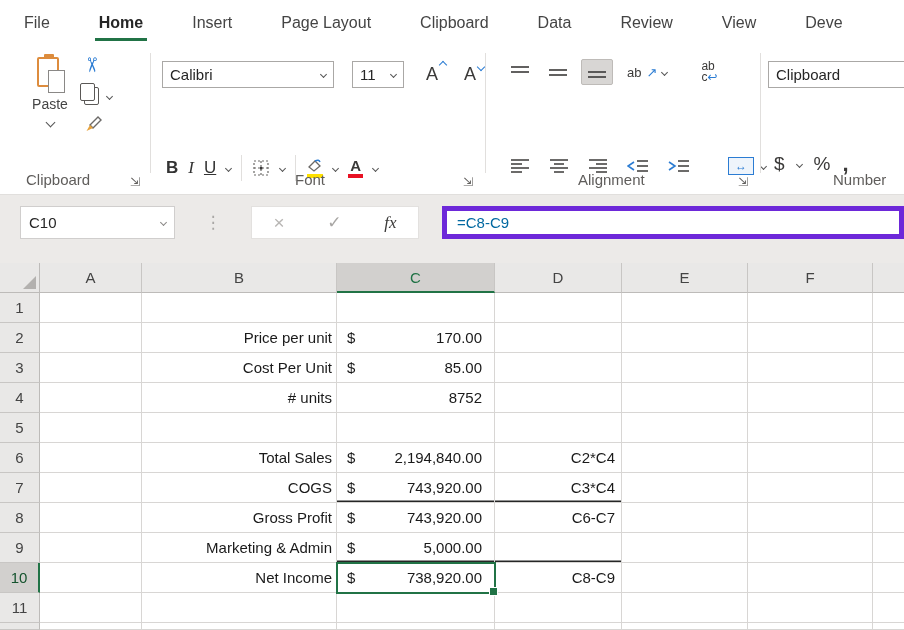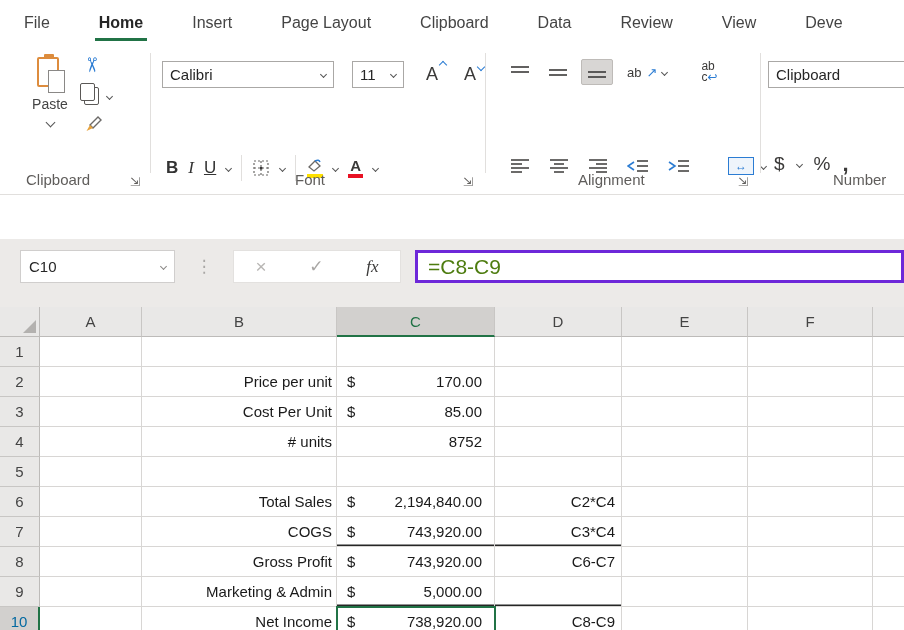--- a/index.html
+++ b/index.html
@@ -95,55 +95,55 @@
 
   
   .acct-combo { position:absolute; left:768px; top:16px; width:150px; }
   .num-row { position:absolute; left:774px; top:106px; display:flex;
     align-items:center; gap:12px; }
   .num-row .sym { font-size:19px; color:#3b3a39; }
   .num-row .comma { font-size:22px; font-weight:bold; }
 
   
   .fbar { height:68px; background:#eceae8; display:flex; align-items:flex-start;
-    padding:11px 0 0 20px; gap:7px;margin-top:44px; }
+    padding:11px 0 0 20px; gap:16px; }
   .namebox { width:155px; height:33px; background:#fff; border:1px solid #d0cecd;
     display:flex; align-items:center; padding:0 8px; font-size:15px; color:#262626; }
   .namebox .chev { margin-left:auto; border-color:#8a8886; }
   .dots { width:44px; text-align:center; color:#a9a7a5; font-size:17px;
     line-height:33px; letter-spacing:0; }
   .fbtns { width:168px; height:33px; background:#fff; border:1px solid #e3e1df;
     display:flex; align-items:center; justify-content:space-around; }
   .fbtn-x { color:#b8b6b4; font-size:19px; }
   .fbtn-ck { color:#a8a6a4; font-size:17px; }
   .fbtn-fx { font-family:"Liberation Serif",serif; font-style:italic;
     font-size:17px; color:#3b3a39; }
-  .finput { flex:1; height:33px; background:#fff; border:3px solid #6d28d9;
+  .finput { flex:1; height:33px; background:#fff; border:5px solid #6d28d9;
     margin-left:7px; display:flex; align-items:center; padding:0 10px;
-    font-size:21px; color:#4d7c0f; }
+    font-size:15px; color:#0369a1; }
 
   
   .grid { background:#fff; }
   .ghead,.grow { display:flex; }
   .ghead { height:30px; }
   .grow { height:30px; }
   .grow.partial { height:7px; overflow:hidden; }
   .corner { width:40px; background:#e9e8e7; border-right:1px solid #bdbbb9;
     border-bottom:1px solid #bdbbb9; position:relative; flex:none; }
   .corner .tri { position:absolute; right:3px; bottom:3px; width:0; height:0;
     border-left:13px solid transparent; border-bottom:13px solid #b3b1af; }
   .gh { background:#e9e8e7; border-right:1px solid #c8c6c4;
     border-bottom:1px solid #bdbbb9; display:flex; align-items:center;
     justify-content:center; font-size:15px; color:#444; flex:none; }
   .gh.active { background:#d2d0ce; color:#217346;
     border-bottom:2px solid #217346; }
   .rh { width:40px; background:#e9e8e7; border-right:1px solid #bdbbb9;
     border-bottom:1px solid #c8c6c4; display:flex; align-items:center;
     justify-content:center; font-size:15px; color:#444; flex:none; }
-  .rh.active { background:#d2d0ce; color:#0369a1;
+  .rh.active { background:#d2d0ce; color:#14532d;
     border-right:2px solid #217346; }
   .cell { border-right:1px solid #d8d6d4; border-bottom:1px solid #d8d6d4;
     background:#fff; font-size:15px; color:#1a1a1a; display:flex;
     align-items:center; flex:none; }
   .w-a{width:102px;} .w-b{width:195px;} .w-c{width:158px;} .w-d{width:127px;}
   .w-e{width:126px;} .w-f{width:125px;} .w-g{width:31px; border-right:none;}
   .cb { justify-content:flex-end; padding-right:4px; }
   .cc { justify-content:space-between; padding:0 12px 0 10px; }
   .cd { justify-content:flex-end; padding-right:6px; }
   .bb { box-shadow:inset 0 -1.5px 0 #262626; }

